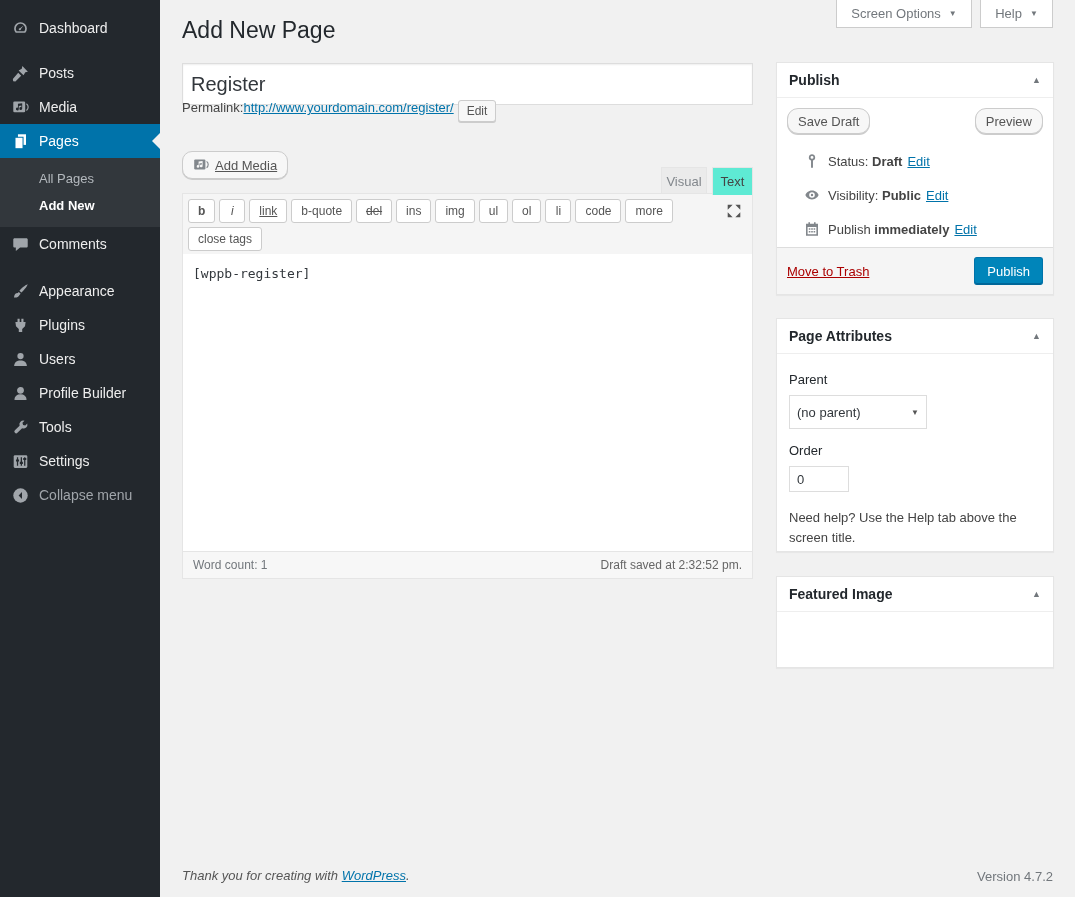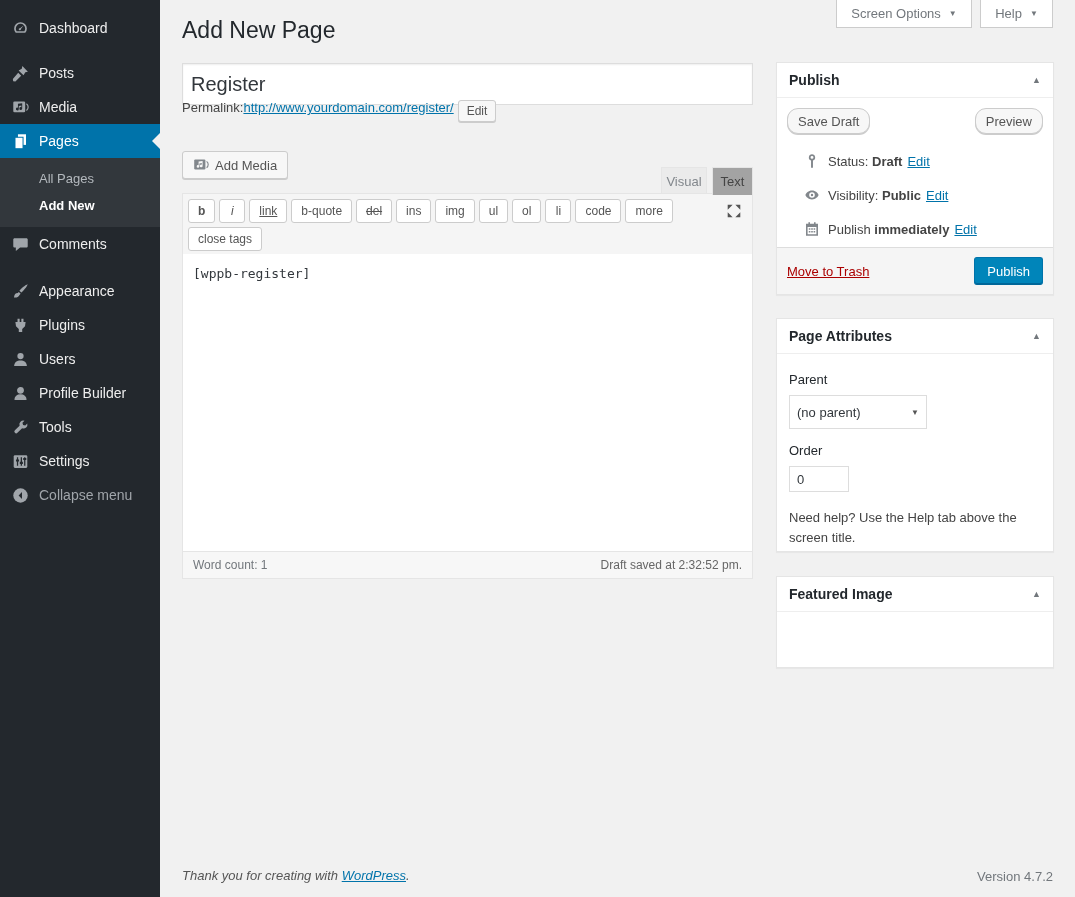--- a/index.html
+++ b/index.html
@@ -28,26 +28,26 @@
   #screen-options-tab { right:103px; width:136px; }
   #help-tab { right:22px; width:73px; }
 
   
   .page-title { position:absolute; left:182px; top:16px; font-size:23px; font-weight:400; color:#23282d; line-height:29px; }
   .title-input { position:absolute; left:182px; top:63px; width:571px; height:42px; border:1px solid #ddd; box-shadow:inset 0 1px 2px rgba(0,0,0,.07); font-family:"Liberation Sans",sans-serif; font-size:20px; padding:3px 8px; color:#32373c; background:#fff; outline:none; }
   .permalink-row { position:absolute; left:182px; top:100px; height:24px; display:flex; align-items:flex-start; font-size:13px; color:#444; }
   a.blue-link { color:#0073aa; text-decoration:underline; cursor:pointer; }
   .btn-small { display:inline-flex; align-items:center; height:22px; padding:0 8px; background:#f7f7f7; border:1px solid #ccc; border-radius:3px; box-shadow:0 1px 0 #ccc; color:#555; font-size:12px; cursor:pointer; margin-left:4px; }
 
-  .add-media-btn { position:absolute; left:182px; top:151px; height:28px; display:inline-flex; align-items:center; gap:6px; padding:0 10px; background:#f7f7f7; border:1px solid #ccc; border-radius:3px; box-shadow:0 1px 0 #ccc; color:#555; font-size:13px; cursor:pointer; --carve:#f7f7f7; }
+  .add-media-btn { position:absolute; left:182px; top:151px; height:28px; display:inline-flex; align-items:center; gap:6px; padding:0 10px; background:#f7f7f7; border:1px solid #ccc; border-radius:10px; box-shadow:0 1px 0 #ccc; color:#555; font-size:13px; cursor:pointer;text-decoration:underline; --carve:#f7f7f7; }
   .add-media-btn svg { width:16px; height:16px; fill:#82878c; color:#82878c; }
 
   .switch-tab { position:absolute; display:flex; align-items:center; justify-content:center; font-size:13px; cursor:pointer; }
   #tab-visual { left:661px; top:167px; width:46px; height:27px; background:#ebebeb; border:1px solid #e5e5e5; border-bottom:none; color:#82878c; }
-  #tab-text { left:712px; top:167px; width:41px; height:28px; background:#a3a3a3; border:1px solid #e5e5e5; border-bottom:none; color:#444; z-index:2; }
+  #tab-text { left:712px; top:167px; width:41px; height:28px; background:#5eead4; border:1px solid #e5e5e5; border-bottom:none; color:#444; z-index:2; }
 
   .editor-box { position:absolute; left:182px; top:193px; width:571px; height:386px; border:1px solid #e5e5e5; background:#fff; display:flex; flex-direction:column; }
   .qt-toolbar { background:#f5f5f5; padding:3px 5px 1px 5px; }
   .qt-row { display:flex; align-items:center; }
   .qt-btn { display:inline-block; margin:2px 4px 2px 0; padding:2px 9px; min-width:26px; text-align:center; background:#fff; border:1px solid #ccc; border-radius:3px; color:#555; font-size:12px; height:24px; line-height:18px; cursor:pointer; font-family:"Liberation Sans",sans-serif; }
   .qt-b { font-weight:bold; } .qt-i { font-style:italic; } .qt-link { text-decoration:underline; } .qt-del { text-decoration:line-through; }
   .qt-spacer { flex:1; }
   .expand-btn { margin:0 4px; cursor:pointer; color:#555; display:flex; }
   .expand-btn svg { width:18px; height:18px; fill:#555; }
   .editor-textarea { flex:1; border:none; resize:none; outline:none; padding:10px; font-family:"DejaVu Sans Mono", monospace; font-size:13px; color:#32373c; line-height:1.5; }

